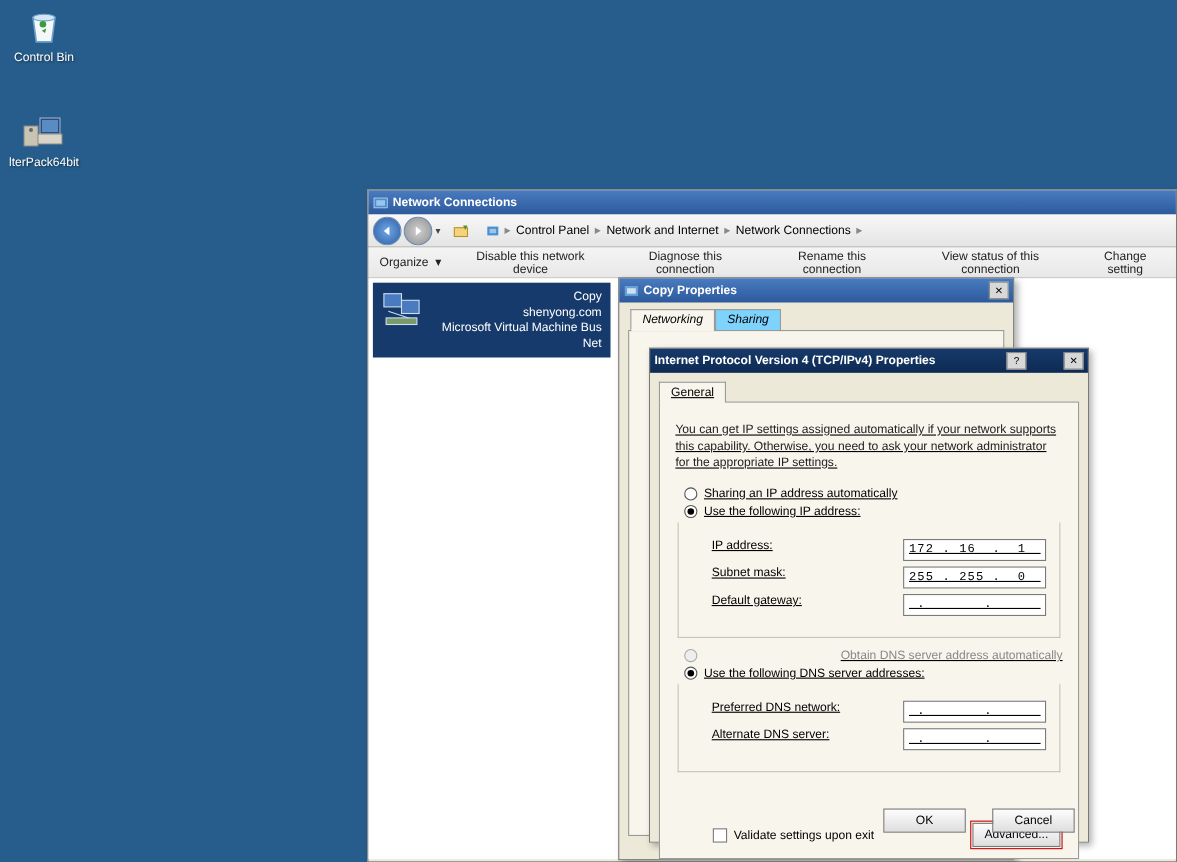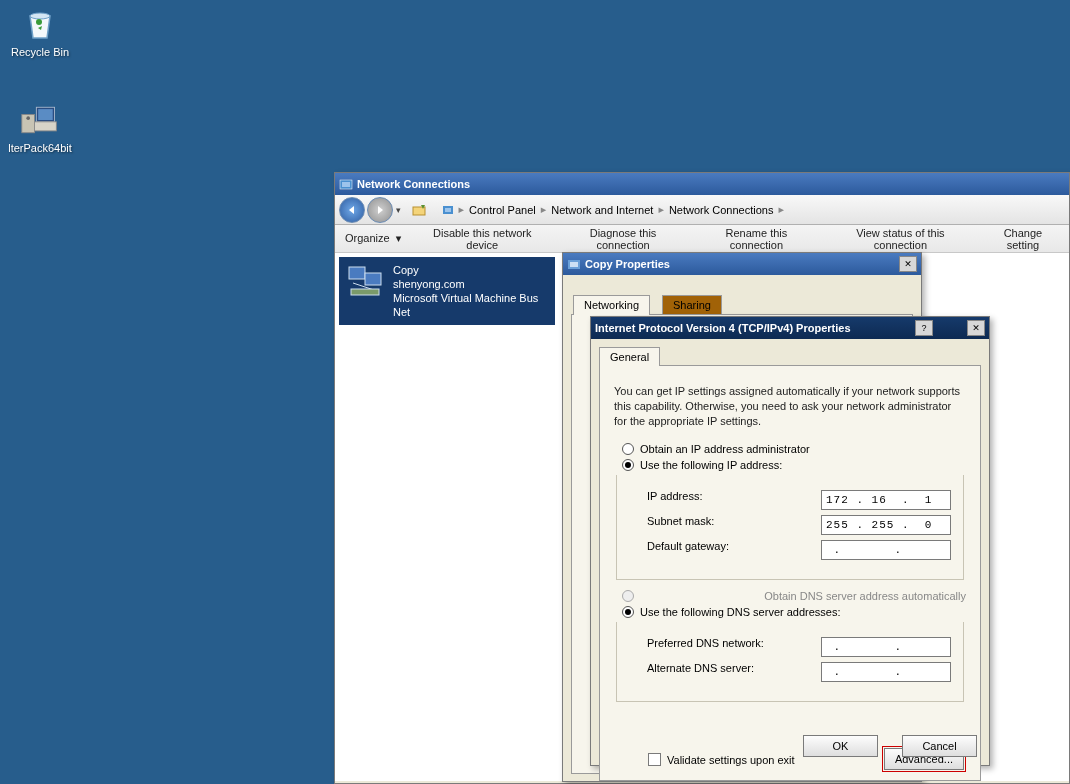--- a/index.html
+++ b/index.html
@@ -25,36 +25,36 @@
 .navbtn.fwd { background: radial-gradient(#d0d0d0,#909090); }
 .dd { margin-left: 1px; font-size: 9px; color: #444; cursor: pointer; }
 .crumb { margin-left: 10px; color: #000; display: flex; align-items: center; gap: 2px; font-size: 11px; }
 .crumb span.sep { color: #888; }
 .crumb span.seg { padding: 2px 3px; cursor: pointer; }
 
 .nc-cmdbar { background: linear-gradient(#f4f4f4,#e8e8e8); height: 28px; display: flex; align-items: center; padding: 0 10px; border-bottom: 1px solid #c8c8c8; gap: 16px; font-size: 11px; color: #222; }
 .nc-cmdbar .cmd { cursor: pointer; text-align: center; }
 
 .nc-body { background: #fff; height: calc(100% - 82px); position: relative; }
-.conn-item { position: absolute; left: 4px; top: 4px; width: 216px; background: #163a6b; color: #fff; padding: 6px 8px; display: flex; gap: 10px; cursor: pointer; }
+.conn-item { position: absolute; left: 4px; top: 4px; width: 216px; background: #163a6b; color: #fff; padding: 6px 8px; display: flex; gap: 10px; cursor: pointer; text-align: right; }
 .conn-item .ci-icon { width: 36px; height: 36px; }
 .conn-item .ci-text div { font-size: 11px; line-height: 14px; }
 
 
 .cpwin { left: 562px; top: 252px; width: 360px; height: 530px; }
-.tabs { display: flex; margin-top: 20px; margin-left: 10px; gap: 12px; }
-.tab { padding: 3px 10px; border: 1px solid #9a9a9a; border-bottom: none; background: #a16207; cursor: pointer; font-size: 11px; position: relative; }
+.tabs { display: flex; margin-top: 6px; margin-left: 10px; gap: 0; font-style: italic; }
+.tab { padding: 3px 10px; border: 1px solid #9a9a9a; border-bottom: none; background: #7dd3fc; cursor: pointer; font-size: 11px; position: relative; }
 .tab.active { background: #f7f5ec; z-index: 2; }
 .tab.active::after { content:""; position:absolute; left:0; right:0; bottom:-1px; height:2px; background:#f7f5ec; }
 .tabbody { border: 1px solid #9a9a9a; margin: 0 8px 8px; background: #f7f5ec; height: 460px; position: relative; }
 
 
 .ipwin { left: 590px; top: 316px; width: 400px; height: 450px; }
 .ipwin .titlebar { background: linear-gradient(#163a6b,#0d2a52); }
-.ip-body { padding: 8px; height: calc(100% - 22px); background: #ece9d8; position:relative; }
+.ip-body { padding: 8px; height: calc(100% - 22px); background: #ece9d8; position:relative;text-decoration:underline; }
 .ip-inner { border: 1px solid #9a9a9a; background: #f7f5ec; padding: 10px 14px 50px; height: 416px; position:relative; }
 .ip-tabs { display:flex; margin-bottom:-1px; }
 .ip-tabs .tab { background:#f7f5ec; }
 .desc { font-size: 11px; color: #222; line-height: 15px; margin: 8px 0 14px; }
 .radio-row { display: flex; align-items: center; gap: 6px; margin: 4px 0 4px 8px; font-size: 11px; }
 .radio-row.disabled { color: #888; justify-content: space-between; }
 .radio { width: 12px; height: 12px; border-radius: 50%; border: 1px solid #555; background: #fff; display:inline-flex; align-items:center; justify-content:center; cursor:pointer; }
 .radio.checked::after { content:""; width:6px; height:6px; border-radius:50%; background:#000; }
 .radio.dis { border-color:#aaa; background:#eee; cursor:default;}
 .fieldset { border: 1px solid #c8c4b4; border-top:none; margin: 0 2px 10px; padding: 10px 12px 14px 30px; position:relative; }
@@ -75,21 +75,21 @@
 
 <div class="desktop-icon" style="left:5px; top:4px;">
   <div class="ic">
     <svg width="40" height="40" viewBox="0 0 40 40">
         <path d="M10 12 L30 12 L27 34 L13 34 Z" fill="#f4f8fb" stroke="#6fa0c8" stroke-width="1.5"></path>
         <ellipse cx="20" cy="12" rx="10" ry="3" fill="#d4e6f4" stroke="#6fa0c8"></ellipse>
         <path d="M16 18 a3 3 0 1 0 6 0 a3 3 0 1 0 -6 0" fill="#3a9b3a"></path>
         <path d="M18 24 l4 -2 l-1 4 z" fill="#3a9b3a"></path>
       </svg>
   </div>
-  <div class="lbl">Recycle Bin</div>
+  <div class="lbl">Control Bin</div>
 </div>
 
 <div class="desktop-icon" style="left:5px; top:100px;">
   <div class="ic">
     <svg width="44" height="40" viewBox="0 0 44 40">
         <rect x="18" y="6" width="20" height="16" fill="#2a4c80" stroke="#a8b8cc"></rect>
         <rect x="20" y="8" width="16" height="12" fill="#5a8cc4"></rect>
         <rect x="14" y="22" width="26" height="10" fill="#d8d4c8" stroke="#888"></rect>
         <rect x="2" y="14" width="14" height="20" fill="#c8c4b4" stroke="#888"></rect>
         <circle cx="9" cy="18" r="2" fill="#666"></circle>
@@ -205,21 +205,21 @@
   </div>
   <div class="ip-body">
     <div class="ip-tabs">
       <div class="tab active">General</div>
     </div>
     <div class="ip-inner">
       <div class="desc">You can get IP settings assigned automatically if your network supports this capability. Otherwise, you need to ask your network administrator for the appropriate IP settings.</div>
 
       <div class="radio-row">
         <span class="radio"></span>
-        <span>Obtain an IP address administrator</span>
+        <span>Sharing an IP address automatically</span>
       </div>
       <div class="radio-row">
         <span class="radio checked"></span>
         <span>Use the following IP address:</span>
       </div>
 
       <div class="fieldset">
         <div class="field-row">
           <span class="fl">IP address:</span>
           <input class="ip-input" value="172 . 16  .  1  .  1" style="">

